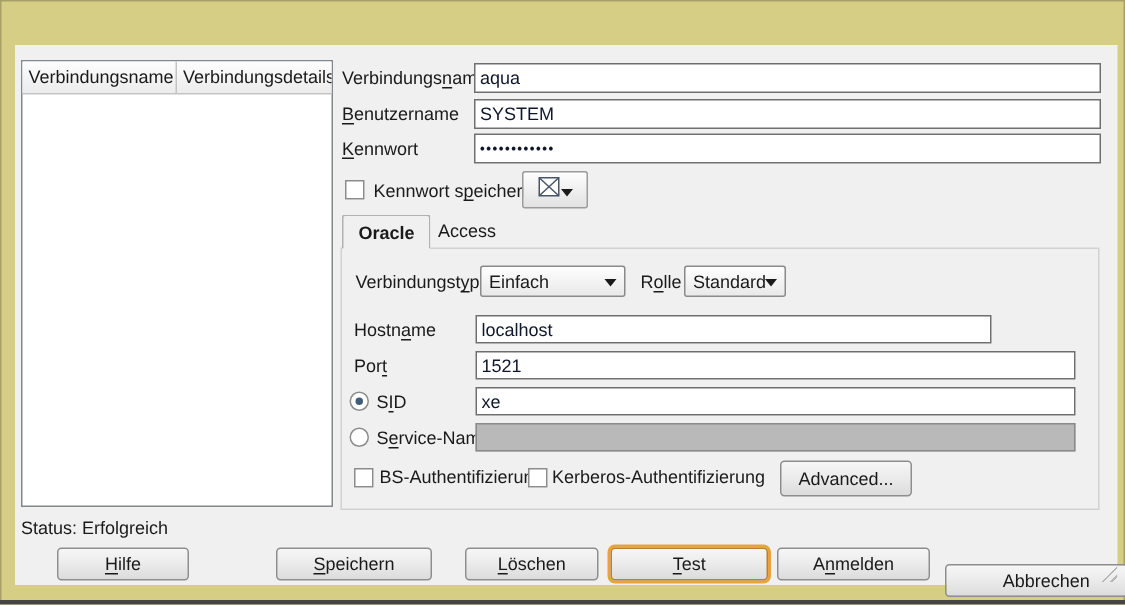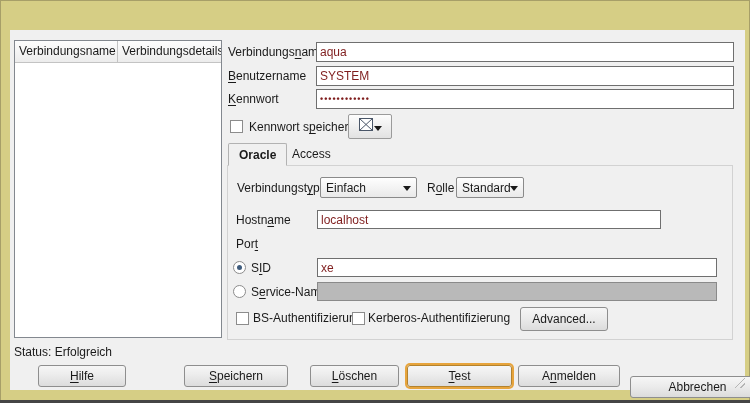--- a/index.html
+++ b/index.html
@@ -25,21 +25,21 @@
   .panel-header { display:flex; height:21px; background:linear-gradient(#fdfdfd,#ececec);
     border-bottom:1px solid #c3c3c3; }
   .panel-header .col { padding:3px 0 0 4px; box-sizing:border-box; white-space:nowrap; overflow:hidden; }
   .col1 { width:103px; border-right:1px solid #c3c3c3; }
   .col2 { flex:1; }
   .panel-body { position:absolute; left:0; top:21px; right:0; bottom:0; }
   
   .lbl { position:absolute; white-space:nowrap; }
   .mn { text-decoration:underline; text-underline-offset:2px; }
   .field { position:absolute; height:20px; border:1px solid #6f6f6f; background:#fff;
-    font:12px "Liberation Sans", sans-serif; padding:0 3px; box-sizing:border-box; color:#7f1d1d; }
+    font:12px "Liberation Sans", sans-serif; padding:0 3px; box-sizing:border-box; color:#0f172a; }
   .pw { font-size:9px; font-weight:bold; letter-spacing:1px; }
   .field.disabled { background:#b9b9b9; border-color:#8a8a8a; }
   .checkbox { position:absolute; width:13px; height:13px; background:#fff; border:1px solid #8c8c8c; box-sizing:border-box; }
   .radio { position:absolute; width:13px; height:13px; border-radius:50%; background:#fff; border:1px solid #8c8c8c; box-sizing:border-box; }
   .radio.on::after { content:""; position:absolute; left:3px; top:3px; width:5px; height:5px; border-radius:50%; background:#3f5c7d; }
   .combo { position:absolute; height:21px; box-sizing:border-box; border:1px solid #8a8a8a; border-radius:2px;
     background:linear-gradient(#fefefe,#e9e9e9); padding:3px 18px 0 5px; cursor:default; }
   .combo .arrow { position:absolute; right:5px; top:8px; width:0; height:0;
     border-left:4px solid transparent; border-right:4px solid transparent; border-top:5px solid #1a1a1a; }
   .btn { position:absolute; height:22px; box-sizing:border-box; border:1px solid #8e8e8e; border-radius:3px;
@@ -129,20 +129,21 @@
   </div>
   <div class="lbl lbl-role"><span>R</span><span class="mn">o</span><span>lle</span></div>
   <div class="combo combo-role">
     <span>Standard</span>
     <span class="arrow"></span>
   </div>
 
   <div class="lbl lbl-host"><span>Hostn</span><span class="mn">a</span><span>me</span></div>
   <input class="field f-host" value="localhost" style="">
   <div class="lbl lbl-port"><span>Por</span><span class="mn">t</span></div>
+  <input class="field f-port" value="1521" style="">
 
   <span class="radio on rd-sid"></span>
   <div class="lbl lbl-sid"><span>S</span><span class="mn">I</span><span>D</span></div>
   <input class="field f-sid" value="xe" style="">
 
   <span class="radio rd-svc"></span>
   <div class="lbl lbl-svc"><span>S</span><span class="mn">e</span><span>rvice-Name</span></div>
   <input class="field disabled f-svc" disabled="" style="">
 
   <span class="checkbox cb-bs"></span>

